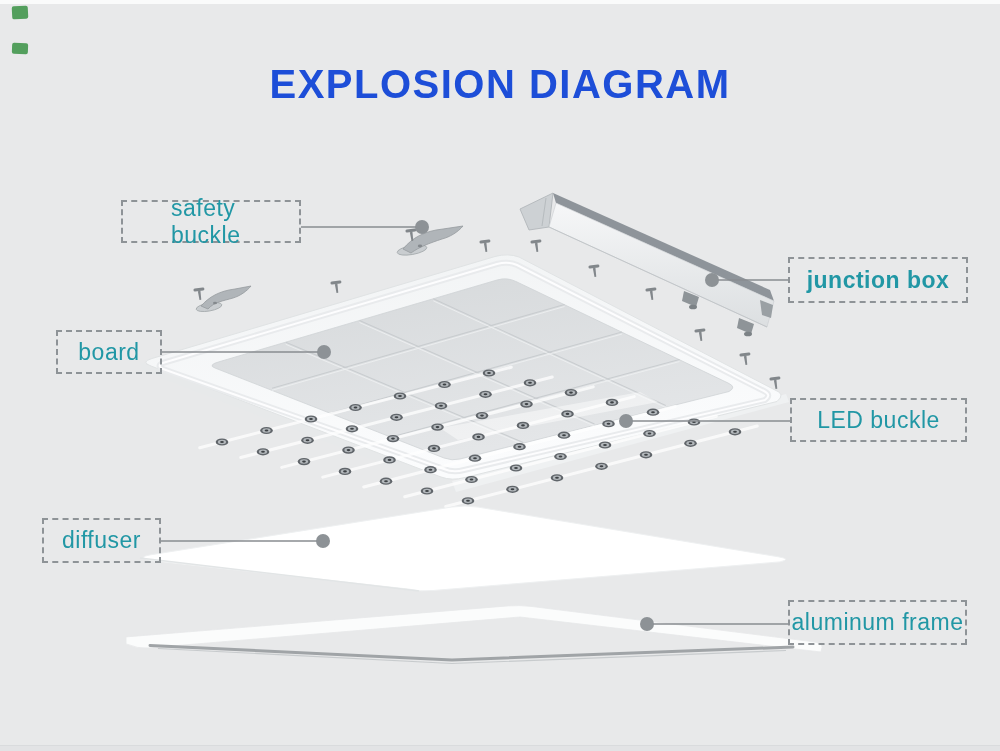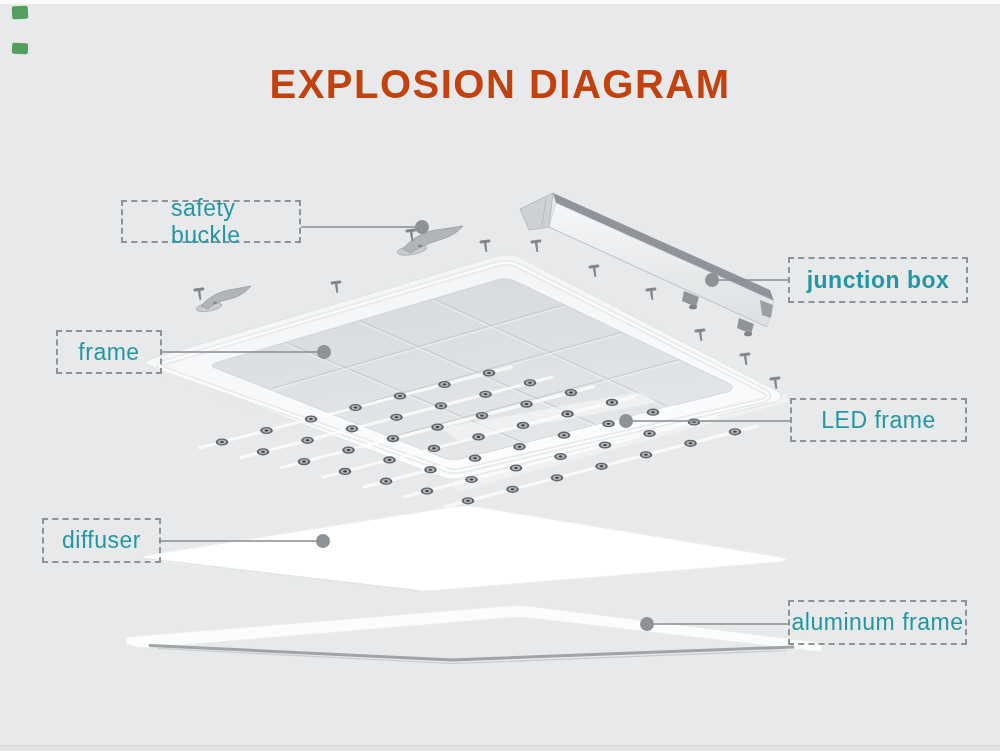--- a/index.html
+++ b/index.html
@@ -8,21 +8,21 @@
     background:#e8e9ea;
     font-family:"Liberation Sans", sans-serif;
   }
   .top-strip{position:absolute;left:0;top:0;width:1000px;height:4px;background:#fafbfb;}
   .bottom-strip{position:absolute;left:0;top:745px;width:1000px;height:6px;background:#e2e3e5;border-top:1px solid #d9dbdd;}
   .artifact{position:absolute;background:#43974e;border-radius:2px;opacity:.9;}
   .artifact.a1{left:12px;top:6px;width:16px;height:13px;transform:rotate(-3deg);}
   .artifact.a2{left:12px;top:43px;width:16px;height:11px;transform:rotate(2deg);}
   .title{
     position:absolute;top:62px;left:0;width:1000px;text-align:center;
-    font-size:40px;font-weight:600;letter-spacing:1.5px;color:#c2410c;
+    font-size:40px;font-weight:600;letter-spacing:1.5px;color:#1d4ed8;
   }
   svg.diagram{position:absolute;left:0;top:0;}
   .plabel{
     position:absolute;border:2px dashed #8e9397;color:#2197a5;
     display:flex;align-items:center;justify-content:center;
     font-size:23px;letter-spacing:.5px;background:transparent;box-sizing:border-box;
   }
   .lb-safety{left:121px;top:200px;width:180px;height:43px;padding-left:48px;}
   .lb-junction{left:788px;top:257px;width:180px;height:46px;font-weight:bold;}
   .lb-back{left:56px;top:330px;width:106px;height:44px;}
@@ -438,18 +438,18 @@
     <circle cx="712" cy="280" r="7"></circle>
     <circle cx="324" cy="352" r="7"></circle>
     <circle cx="626" cy="421" r="7"></circle>
     <circle cx="323" cy="541" r="7"></circle>
     <circle cx="647" cy="624" r="7"></circle>
   </g>
 </svg>
 
 <div class="plabel lb-safety">safety buckle</div>
 <div class="plabel lb-junction">junction box</div>
-<div class="plabel lb-back">frame</div>
-<div class="plabel lb-led">LED frame</div>
+<div class="plabel lb-back">board</div>
+<div class="plabel lb-led">LED buckle</div>
 <div class="plabel lb-diffuser">diffuser</div>
 <div class="plabel lb-frame">aluminum frame</div>
 
 <div class="bottom-strip"></div>
 
 </body></html>

